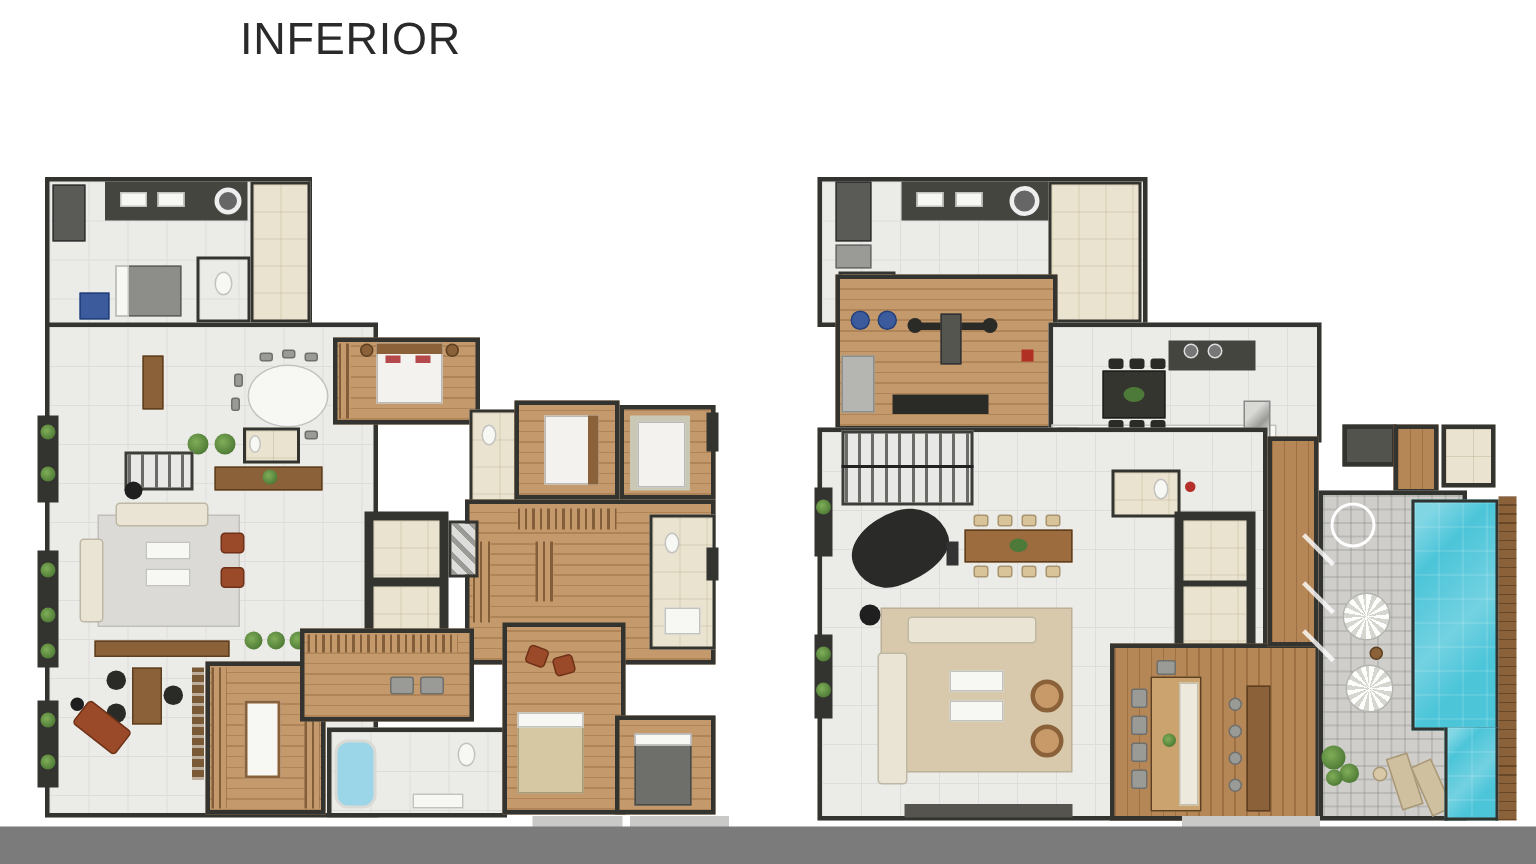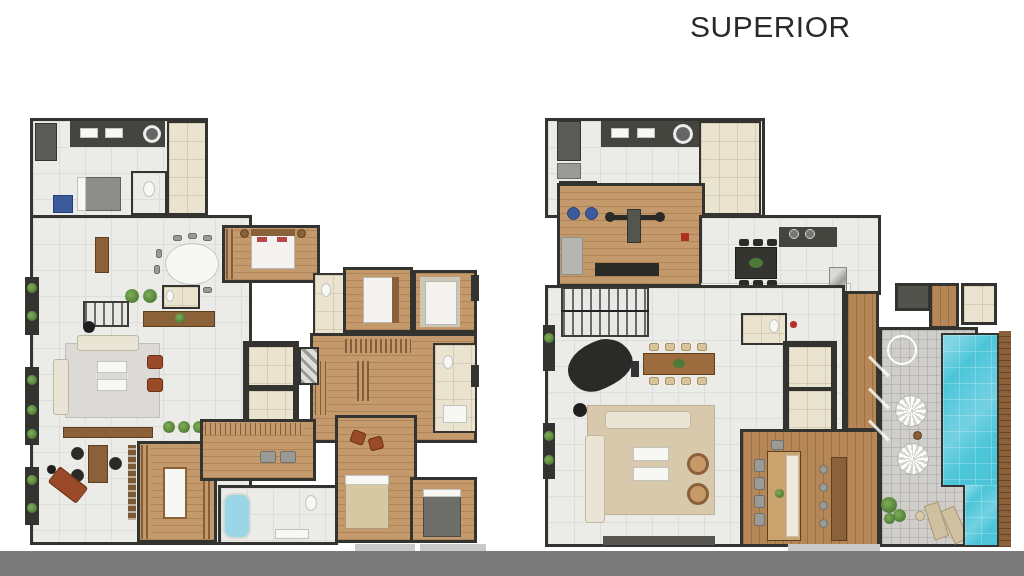--- a/index.html
+++ b/index.html
@@ -56,21 +56,21 @@
         background:repeating-conic-gradient(#fdfdfb 0 14deg,#d6d6d0 14deg 28deg);}
   .woodf{background:var(--wood-furniture,#8a6138);border:1px solid #5e3f20;}
   .ground{position:absolute;left:0;top:551px;width:1024px;height:25px;background:var(--ground-band,#7b7b7b);}
   .slab{position:absolute;height:8px;top:544px;background:var(--slab-gray,#c9c9c7);}
 </style>
 </head>
 <body>
 
 <div id="canvas">
 
-  <div class="title" style="left:690px;width:145px;">SUPERIOR</div>
+  <div class="title" style="left:160px;width:145px;">INFERIOR</div>
 
   <div class="abs" style="left:25px;top:115px;width:452px;height:436px;">
 
     <div class="room tile" style="left:5px;top:100px;width:222px;height:330px;"></div>
 
     <div class="room tile" style="left:5px;top:3px;width:178px;height:100px;"></div>
     <div class="room beige b2" style="left:142px;top:6px;width:40px;height:94px;"></div>
     <div class="furn counter" style="left:45px;top:6px;width:95px;height:26px;"></div>
     <div class="furn white-f" style="left:55px;top:13px;width:18px;height:10px;"></div>
     <div class="furn white-f" style="left:80px;top:13px;width:18px;height:10px;"></div>

